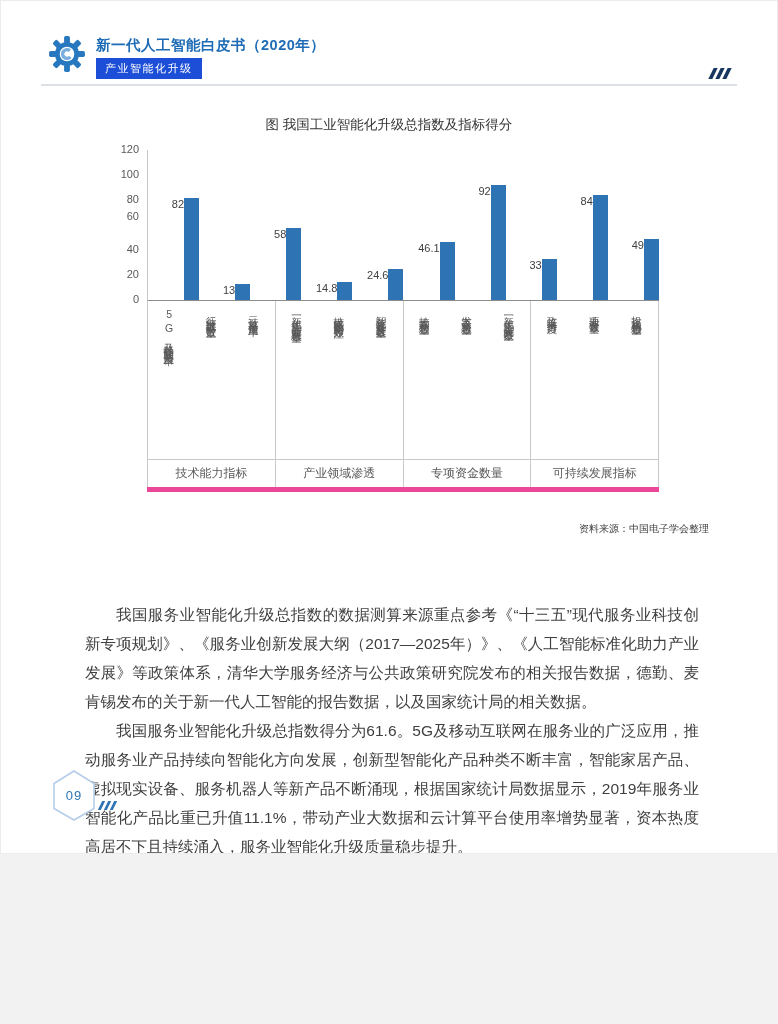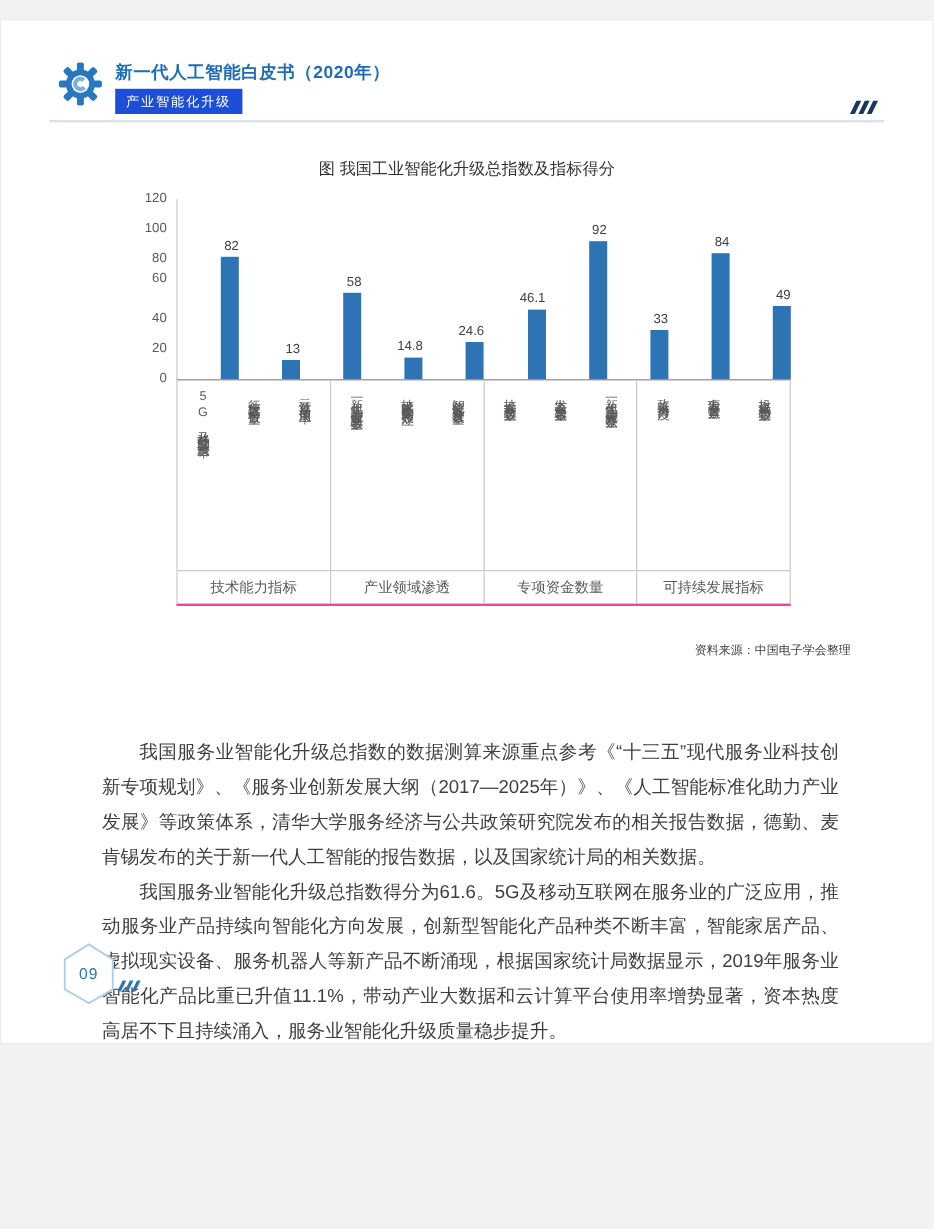--- a/index.html
+++ b/index.html
@@ -1,17 +1,17 @@
 <!DOCTYPE html>
 <html><head>
 <meta charset="utf-8">
 <style>
   html,body{margin:0;padding:0;background:#f2f2f2;}
   .page{
-    position:relative;width:778px;height:854px;margin:16px auto;background:#ffffff;
+    position:relative;width:778px;height:854px;margin:0 auto;background:#ffffff;
     border:1px solid #ececec;box-sizing:border-box;overflow:hidden;
     font-family:"Liberation Sans","DejaVu Sans",sans-serif;color:#3f3f3f;
   }
   
   .header{position:relative;padding:34px 40px 0 40px;}
   .h-row{display:flex;align-items:flex-start;gap:9px;padding-left:6px;}
   .gear{width:40px;height:40px;flex:0 0 auto;margin-top:-1px;}
   .h-title{font-size:14.5px;font-weight:bold;color:#1e6cb5;letter-spacing:.5px;line-height:20px;}
   .h-badge{display:inline-block;margin-top:3px;background:#1d4ed8;color:#fff;font-size:11px;
            padding:3px 9px 3px 9px;letter-spacing:1.5px;}
@@ -19,30 +19,30 @@
   .marks{display:flex;gap:3px;}
   .marks i{display:block;width:4px;height:11px;background:#17375e;transform:skewX(-26deg);}
   .h-marks{position:absolute;right:48px;bottom:7px;}
   
   .chart-title{margin-top:30px;text-align:center;font-size:13.5px;color:#333;}
   .chart{display:grid;grid-template-columns:36px 1fr;width:548px;margin:16px 0 0 110px;}
   .yaxis{position:relative;grid-column:1;grid-row:1;}
   .ytick{position:absolute;right:8px;font-size:11px;color:#595959;}
   .plot{grid-column:2;grid-row:1;height:150px;display:flex;align-items:flex-end;
         border-left:1px solid #c9c9c9;border-bottom:1px solid #8c8c8c;box-sizing:content-box;}
-  .slot{flex:1;display:flex;flex-direction:column;align-items:flex-end;justify-content:flex-end;}
+  .slot{flex:1;display:flex;flex-direction:row;align-items:flex-start;justify-content:flex-end;}
   .val{font-size:11px;color:#404040;margin-bottom:3px;white-space:nowrap;}
   .bar{width:15px;}
   .xlabels{grid-column:2;grid-row:2;display:flex;height:158px;border-bottom:1px solid #c9c9c9;}
   .xgrp{flex:1;display:flex;border-left:1px solid #c9c9c9;}
   .xgrp:last-child{border-right:1px solid #c9c9c9;}
   .xlab{flex:1;display:flex;justify-content:center;overflow:hidden;}
   .xlab span{writing-mode:vertical-rl;text-orientation:upright;font-size:10.5px;
              letter-spacing:1.5px;color:#595959;padding-top:7px;}
-  .gcells{grid-column:2;grid-row:3;display:flex;height:27px;border-bottom:2px solid #ec4899;}
+  .gcells{grid-column:2;grid-row:3;display:flex;height:27px;border-bottom:5px solid #ec4899;}
   .gcell{flex:1;border-left:1px solid #c9c9c9;display:flex;align-items:center;justify-content:center;
          font-size:12px;color:#595959;}
   .gcell:last-child{border-right:1px solid #c9c9c9;}
   .source{margin:30px 68px 0 0;text-align:right;font-size:10px;color:#404040;}
   
   .section{margin:64px 78px 0 84px;}
   .sec-head{font-size:15.5px;font-weight:bold;color:#2b2b2b;text-indent:2em;margin:0 0 12px 0;}
   .section p{margin:0;font-size:15.5px;line-height:29px;color:#3f3f3f;
              text-align:justify;text-indent:2em;}
   

